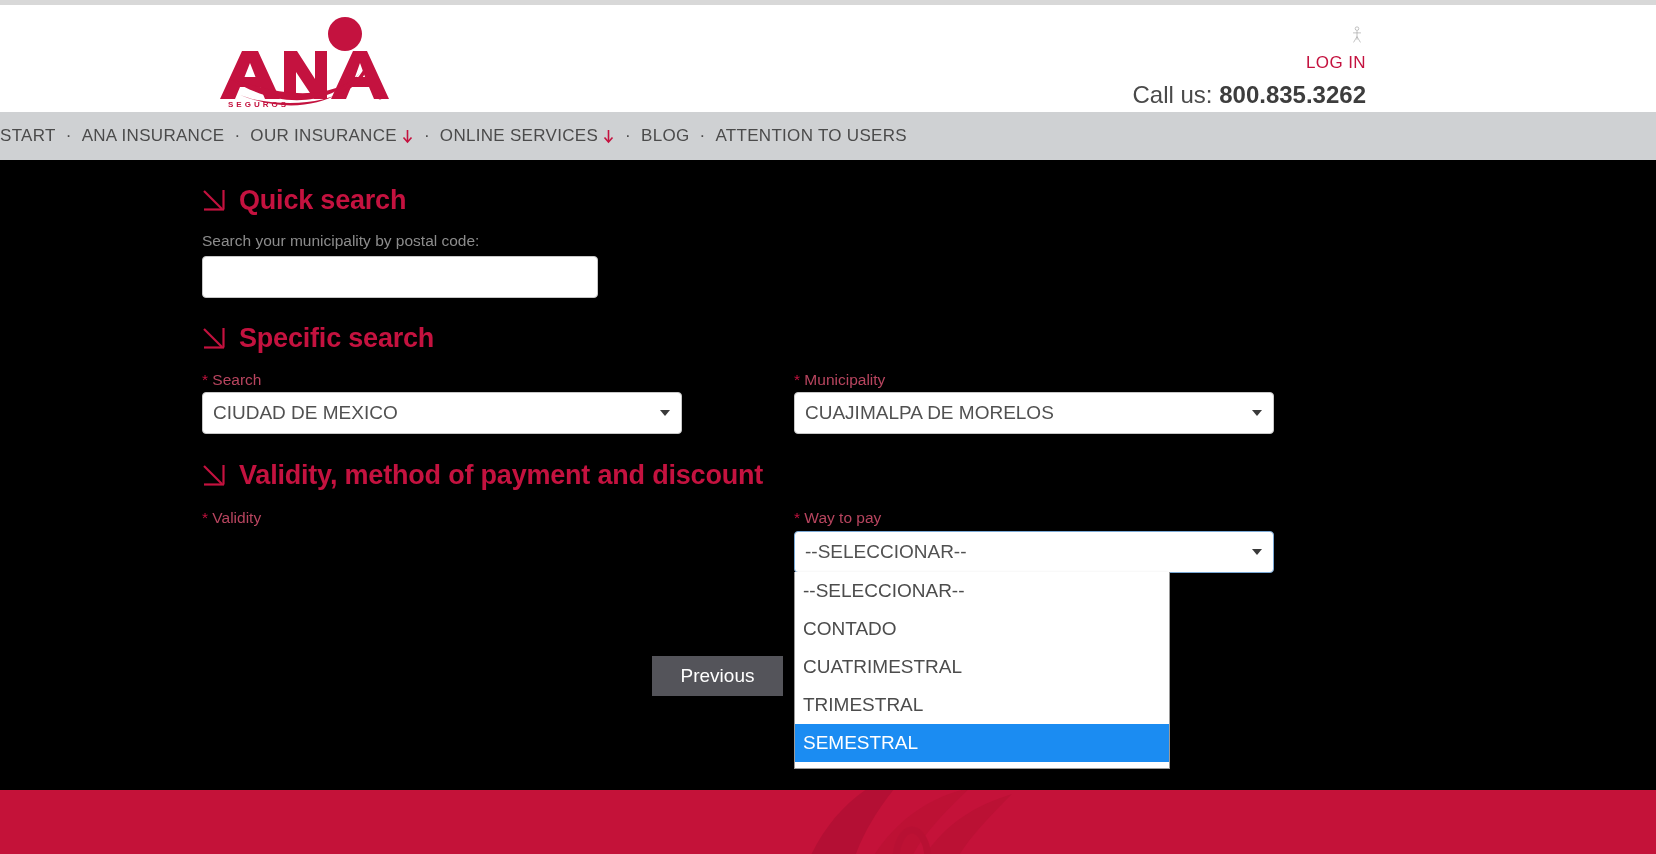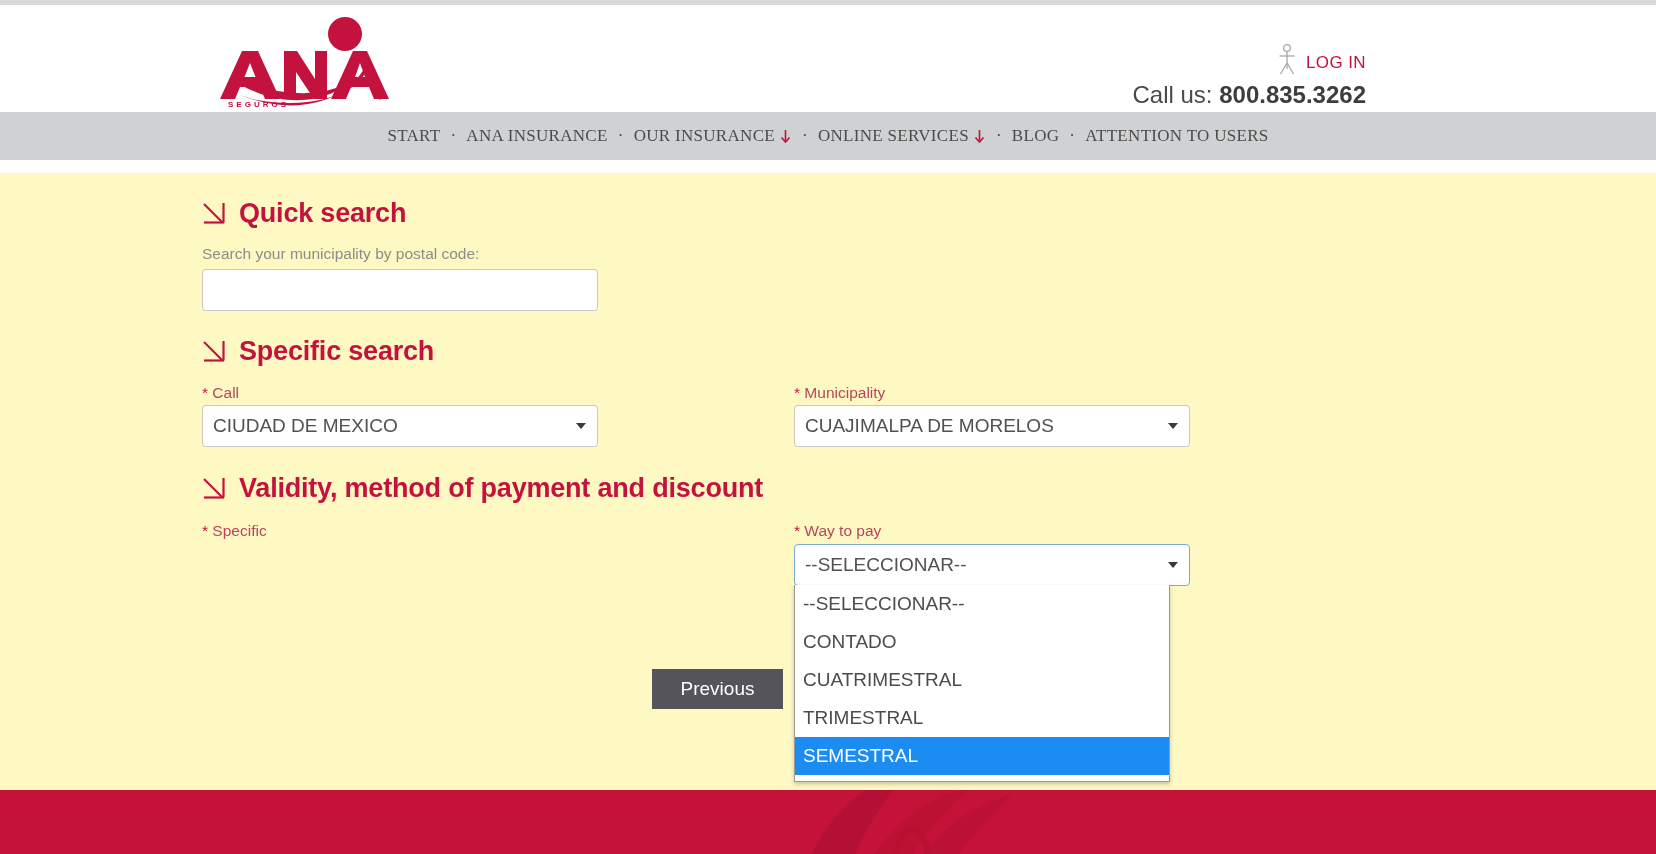--- a/index.html
+++ b/index.html
@@ -54,20 +54,21 @@
     right: 290px;
     top: 30px;
     text-align: right;
   }
   .login-row {
     display: flex;
     align-items: flex-end;
     justify-content: flex-end;
     gap: 10px;
     height: 42px;
+    flex-direction: column;
   }
   .person-icon {
     width: 18px;
     height: 34px;
     flex: 0 0 18px;
   }
   .login-link {
     color: #c4123f;
     font-size: 17px;
     letter-spacing: 0.4px;
@@ -91,22 +92,20 @@
 
   
   .navbar {
     position: absolute;
     top: 112px; left: 0;
     width: 1656px;
     height: 48px;
     background: #cfd1d3;
     display: flex;
     align-items: center;
-    justify-content: center;
-    font-family: Liberation Serif, serif;
   }
   .nav-inner {
     display: flex;
     align-items: center;
     font-size: 17px;
     color: #4b4b4b;
     letter-spacing: 0.3px;
     white-space: nowrap;
   }
   .nav-item {
@@ -124,22 +123,21 @@
     width: 13px;
     height: 15px;
   }
 
   
   .content {
     position: absolute;
     top: 160px; left: 0;
     width: 1656px;
     height: 670px;
-    background: #fef9c3;
-    margin-top: 13px;
+    background: #000000;
   }
 
   .section-title {
     display: flex;
     align-items: center;
     gap: 11px;
     color: #c4123f;
     font-size: 27px;
     font-weight: bold;
     letter-spacing: -0.2px;
@@ -171,21 +169,21 @@
     background: #fff;
     font-size: 18px;
     color: #444;
     padding: 0 10px;
     font-family: "Liberation Sans", sans-serif;
     outline: none;
   }
 
   .select-box {
     position: relative;
-    width: 396px;
+    width: 480px;
     height: 42px;
     border: 1px solid #c7c7c7;
     border-radius: 4px;
     background: #fff;
     display: flex;
     align-items: center;
     padding: 0 10px;
     font-size: 19px;
     color: #515151;
     cursor: pointer;
@@ -390,21 +388,21 @@
       <svg class="corner-icon" viewBox="0 0 26 26">
         <line x1="2" y1="3" x2="20" y2="21" stroke="#c4123f" stroke-width="2.2"></line>
         <line x1="21.5" y1="2" x2="21.5" y2="21.5" stroke="#c4123f" stroke-width="2.2"></line>
         <line x1="2" y1="21.5" x2="22" y2="21.5" stroke="#c4123f" stroke-width="2.2"></line>
       </svg>
       <span>Specific search</span>
     </div>
 
     <div class="field-label blk-state-lbl">
       <span class="star">*</span>
-      <span>Call</span>
+      <span>Search</span>
     </div>
     <div class="select-box blk-state-sel">
       <span>CIUDAD DE MEXICO</span>
       <span class="select-arrow"></span>
     </div>
 
     <div class="field-label blk-muni-lbl">
       <span class="star">*</span>
       <span>Municipality</span>
     </div>
@@ -417,21 +415,21 @@
       <svg class="corner-icon" viewBox="0 0 26 26">
         <line x1="2" y1="3" x2="20" y2="21" stroke="#c4123f" stroke-width="2.2"></line>
         <line x1="21.5" y1="2" x2="21.5" y2="21.5" stroke="#c4123f" stroke-width="2.2"></line>
         <line x1="2" y1="21.5" x2="22" y2="21.5" stroke="#c4123f" stroke-width="2.2"></line>
       </svg>
       <span>Validity, method of payment and discount</span>
     </div>
 
     <div class="field-label blk-validity-lbl">
       <span class="star">*</span>
-      <span>Specific</span>
+      <span>Validity</span>
     </div>
 
     <div class="field-label blk-pay-lbl">
       <span class="star">*</span>
       <span>Way to pay</span>
     </div>
     <div class="select-box focused blk-pay-sel">
       <span>--SELECCIONAR--</span>
       <span class="select-arrow"></span>
     </div>

